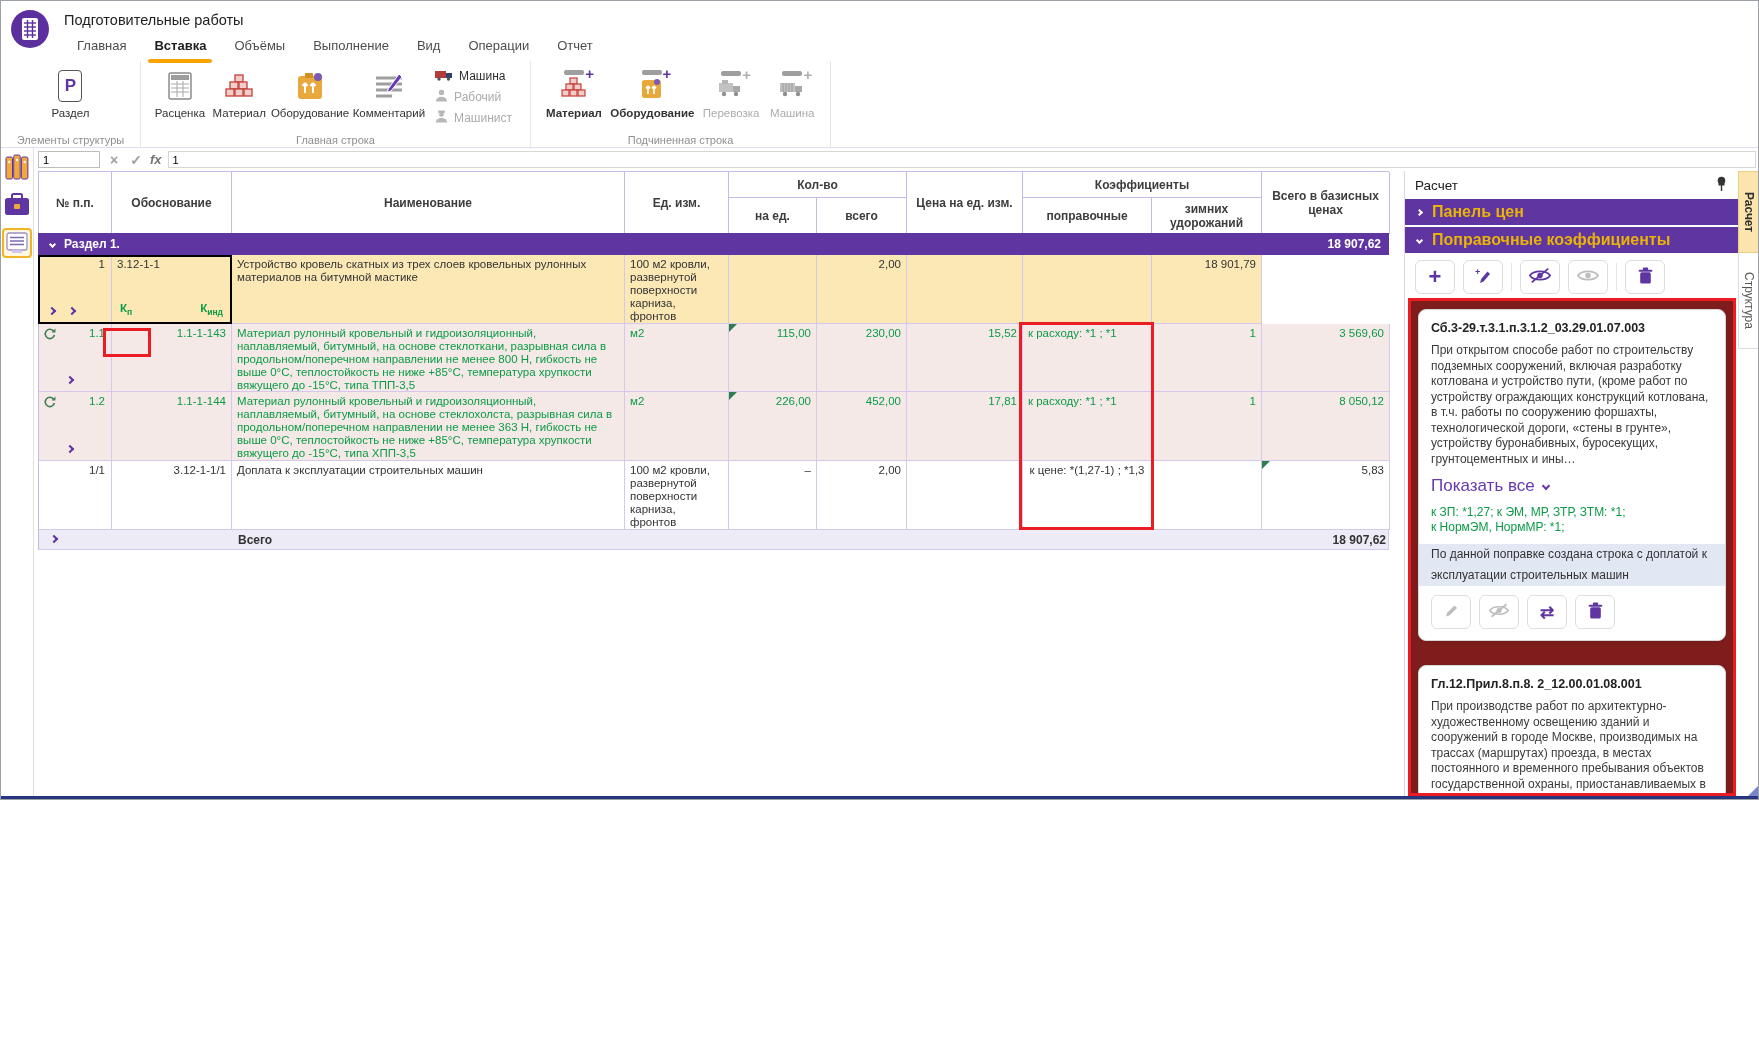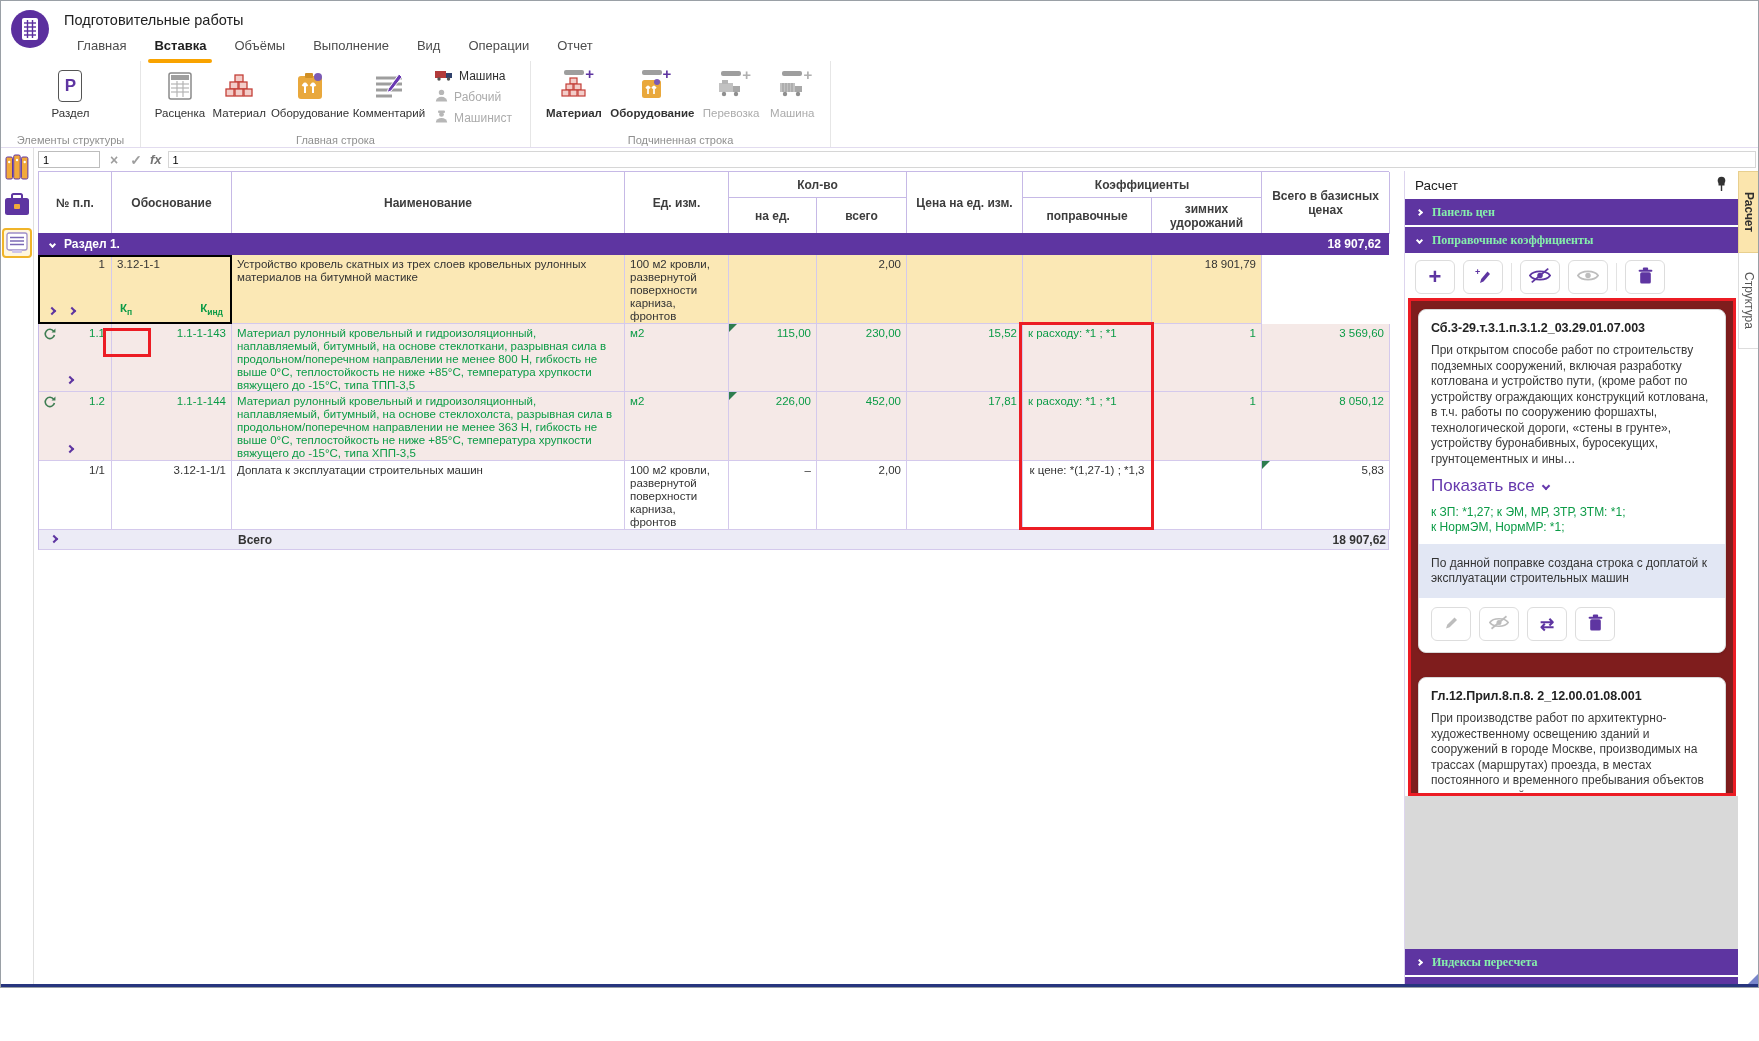--- a/index.html
+++ b/index.html
@@ -1,18 +1,18 @@
 <!DOCTYPE html>
 <html><head>
 <meta charset="utf-8">
 <style>
   * { margin:0; padding:0; box-sizing:border-box; }
   html,body { width:1759px; height:1041px; }
   body { font-family:"Liberation Sans", sans-serif; font-size:12px; color:#333; background:#fff; }
-  .screen { position:relative; width:1759px; height:988px; background:#fff; border:1px solid #9aa0a6; overflow:hidden; }
+  .screen { position:relative; width:1759px; height:800px; background:#fff; border:1px solid #9aa0a6; overflow:hidden; }
 
   
   .ribbon { position:absolute; left:0; top:0; width:1759px; height:147px; background:#fff; border-bottom:1px solid #e2dcef; }
   .logo { position:absolute; left:9px; top:8px; }
   .app-title { position:absolute; left:63px; top:11px; font-size:14.5px; color:#212121; }
   .tabs { position:absolute; left:62px; top:33px; display:flex; height:27px; }
   .tab { padding:4px 14px; font-size:13px; color:#4d4d4d; position:relative; cursor:default; }
   .tab.active { font-weight:bold; color:#1e1e1e; }
   .tab.active .underline { position:absolute; left:8px; right:8px; bottom:-2px; height:4px; background:#f9a300; border-radius:2px; }
   .toolbar { position:absolute; left:0; top:60px; width:1759px; height:86px; display:flex; }
@@ -82,35 +82,35 @@
   .footer-label { position:absolute; left:199px; top:3px; font-weight:bold; }
   .footer-total { position:absolute; left:1223px; top:3px; width:124px; text-align:right; font-weight:bold; }
   .footer-chev { position:absolute; left:12px; top:6px; color:#5e35a1; }
   .hscroll-track { position:absolute; left:4px; top:831px; width:1158px; height:8px; background:#ddd5f0; border-radius:4px; }
   .hscroll-thumb { position:absolute; left:0; top:0; width:1048px; height:8px; background:#ab9dd6; border-radius:4px; }
 
   
   .calc-panel { position:absolute; left:1403px; top:170px; width:334px; height:838px; background:#fff; border-left:1px solid #ddd5ee; }
   .cp-header { height:28px; display:flex; align-items:center; justify-content:space-between; padding:0 10px; }
   .cp-title { font-size:13.5px; color:#1a1a1a; }
-  .panel-bar { height:26px; background:#5e35a1; color:#86efac; display:flex; align-items:center; gap:10px; padding:0 12px; font-weight:bold; font-size:12px; margin-bottom:2px; cursor:pointer;font-family:Liberation Serif, serif; }
+  .panel-bar { height:26px; background:#5e35a1; color:#eab308; display:flex; align-items:center; gap:10px; padding:0 12px; font-weight:bold; font-size:16px; margin-bottom:2px; cursor:pointer; }
   .cp-tools { height:44px; display:flex; align-items:center; gap:8px; padding:0 10px; background:#fff; }
   .tool-btn { width:40px; height:34px; border:1px solid #ddd; border-radius:6px; background:#fff; display:flex; align-items:center; justify-content:center; cursor:pointer; }
   .tool-sep { width:1px; height:28px; background:#e3e3e3; }
   .plus-glyph { color:#5e35a1; font-size:22px; font-weight:bold; line-height:1; }
   .swap-glyph { color:#5e35a1; font-size:17px; font-weight:bold; }
   .cards-region { position:absolute; left:3px; top:127px; width:328px; height:498px; border:3px solid #ec1c24; background:#7f1d1d; padding:8px 7px; overflow:hidden; }
   .coef-card { background:#fff; border:1px solid #d8d8d8; border-radius:8px; box-shadow:0 1px 3px rgba(0,0,0,.12); overflow:hidden; }
   .coef-card + .coef-card { margin-top:24px; }
   .card-pad { padding:11px 12px 0 12px; }
   .card-code { font-weight:bold; font-size:12.5px; color:#222; margin-bottom:8px; }
   .card-body { font-size:12px; line-height:15.5px; color:#3a3a3a; }
   .show-all { display:flex; align-items:center; gap:8px; color:#6639ad; font-size:17px; margin:9px 0; cursor:pointer; }
   .card-coefs { color:#0b9b46; font-size:12px; line-height:15px; margin-bottom:9px; }
-  .card-note { background:#e2e7f4; padding:12px 12px; font-size:12px; line-height:15px; color:#333; }
+  .card-note { background:#e2e7f4; padding:0 12px; font-size:12px; line-height:21px; color:#333; }
   .card-btns { display:flex; gap:8px; padding:9px 12px 11px 12px; }
   .panel-filler { position:absolute; left:0; top:625px; width:334px; height:153px; background:#d9d9d9; }
   .bottom-bars { position:absolute; left:0; top:778px; width:334px; }
 
   
   .side-tabs { position:absolute; left:1737px; top:170px; width:22px; height:838px; background:#fff; }
   .vtab { writing-mode:vertical-rl; display:flex; align-items:center; justify-content:center; font-size:12px; width:22px; cursor:pointer; }
   .vtab.active { height:82px; background:#fbe5ad; color:#2f2f2f; font-weight:bold; border:1px solid #e8cf8e; }
   .vtab.idle { height:96px; background:#fff; color:#555; border:1px solid #ddd; border-top:none; }
 

